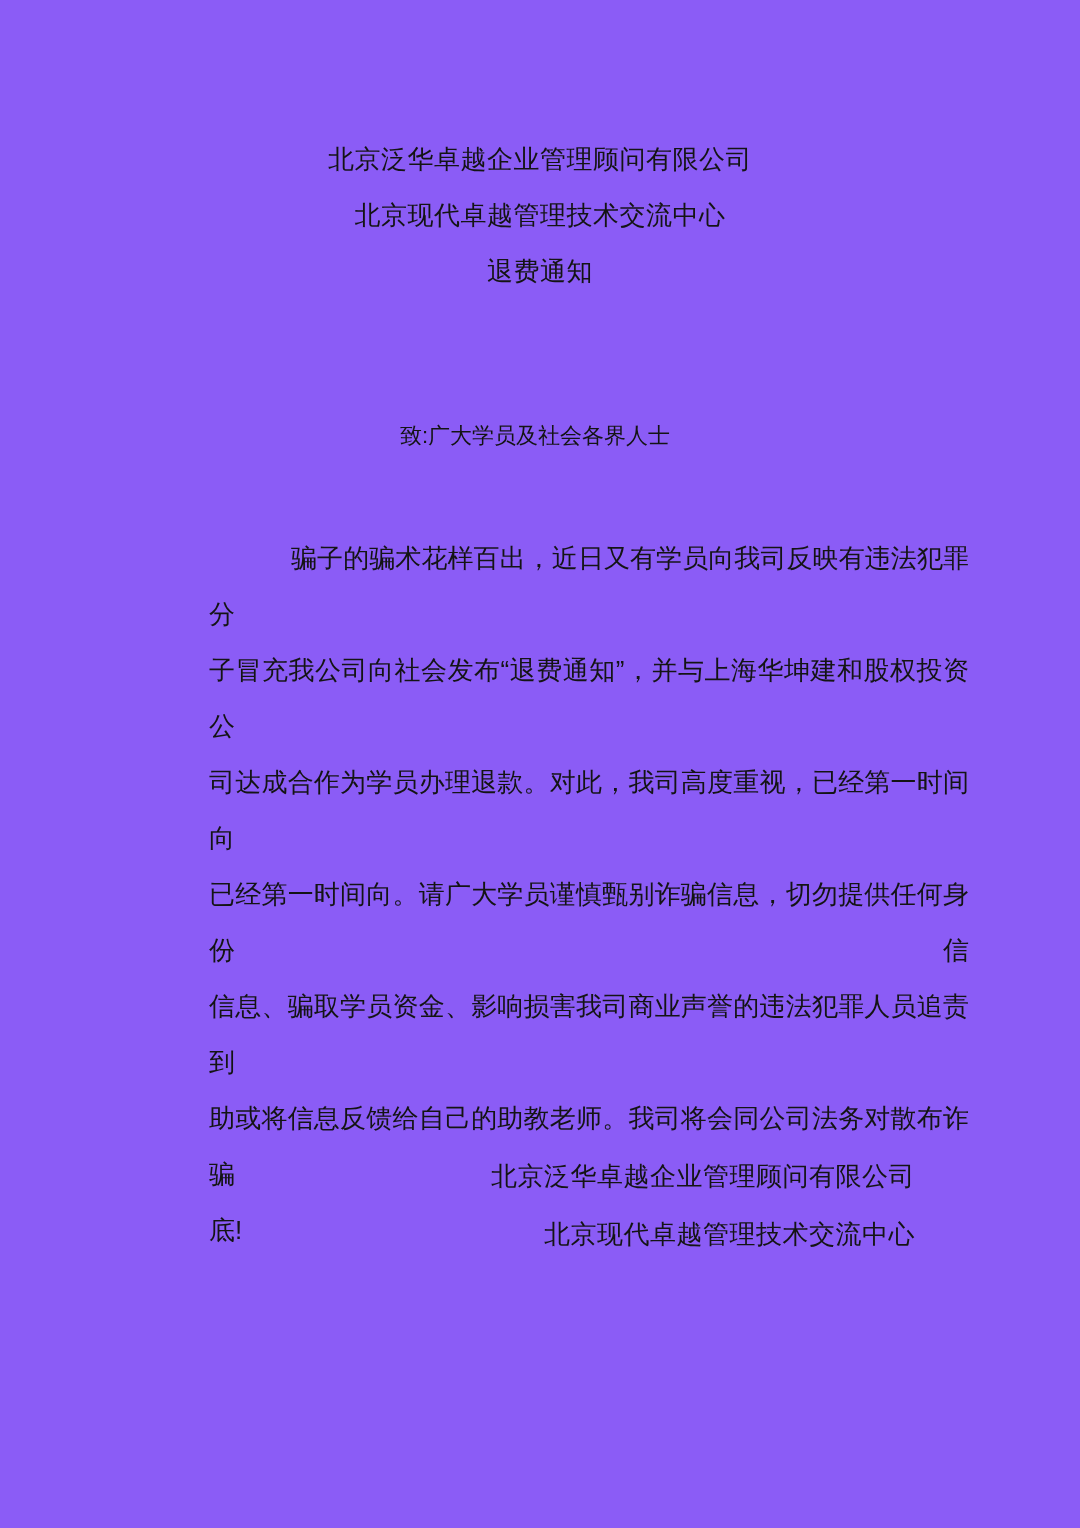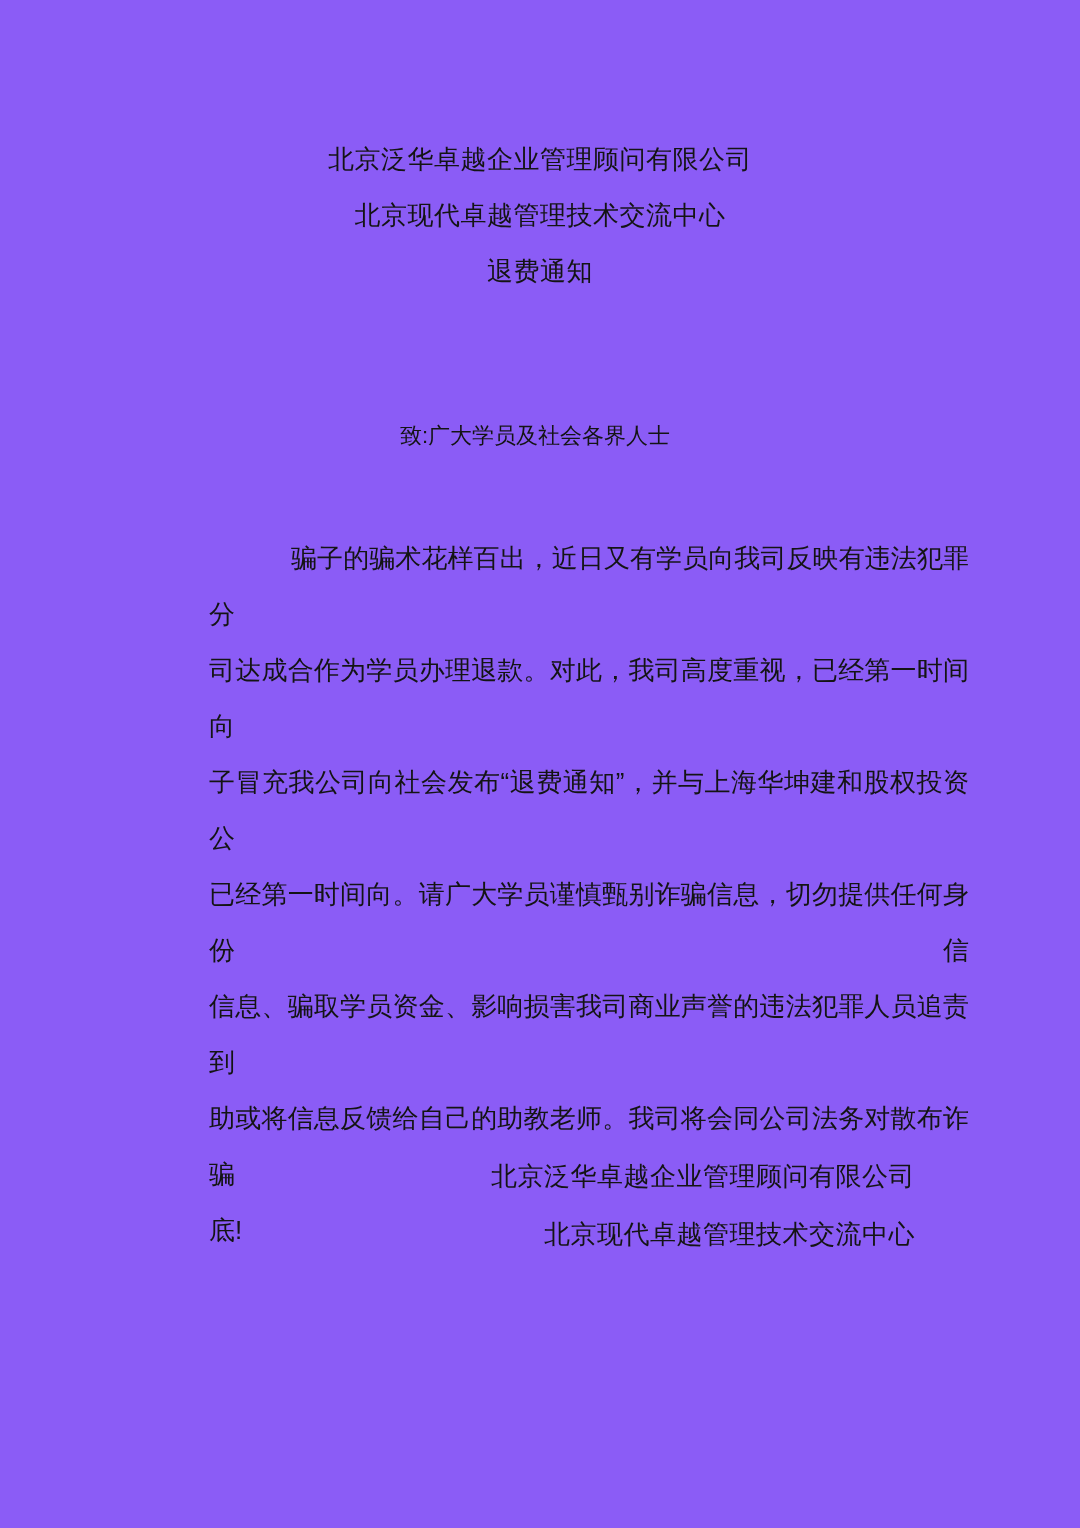--- a/index.html
+++ b/index.html
@@ -74,22 +74,22 @@
   <div class="header">
     <div>北京泛华卓越企业管理顾问有限公司</div>
     <div>北京现代卓越管理技术交流中心</div>
     <div>退费通知</div>
   </div>
 
   <div class="salutation">致:广大学员及社会各界人士</div>
 
   <div class="body-block">
     <div class="body-line first">骗子的骗术花样百出，近日又有学员向我司反映有违法犯罪分</div>
+    <div class="body-line">子冒充我公司向社会发布“退费通知”，并与上海华坤建和股权投资公</div>
     <div class="body-line">司达成合作为学员办理退款。对此，我司高度重视，已经第一时间向</div>
-    <div class="body-line">子冒充我公司向社会发布“退费通知”，并与上海华坤建和股权投资公</div>
     <div class="body-line">已经第一时间向。请广大学员谨慎甄别诈骗信息，切勿提供任何身份信</div>
     <div class="body-line">信息、骗取学员资金、影响损害我司商业声誉的违法犯罪人员追责到</div>
     <div class="body-line">助或将信息反馈给自己的助教老师。我司将会同公司法务对散布诈骗</div>
     <div class="body-line last">底!</div>
   </div>
 
   <div class="signature">
     <div>北京泛华卓越企业管理顾问有限公司</div>
     <div>北京现代卓越管理技术交流中心</div>
   </div>

